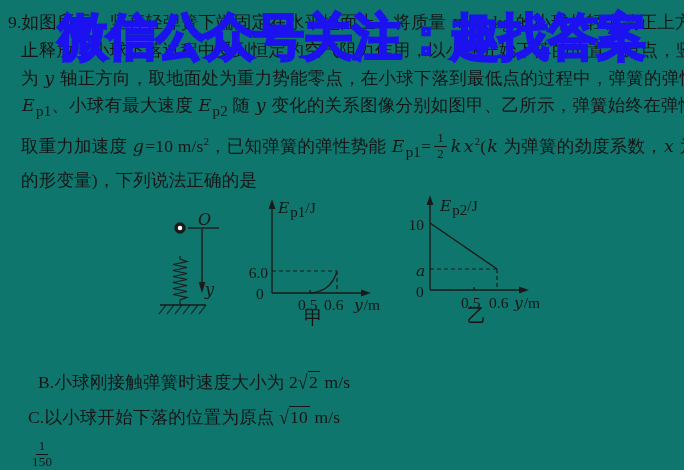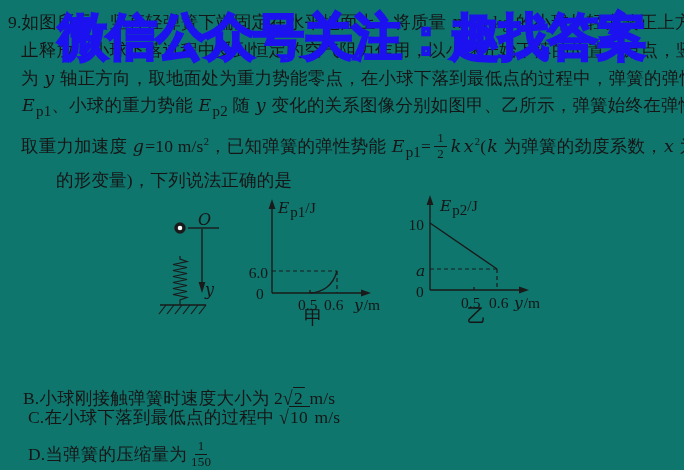--- a/index.html
+++ b/index.html
@@ -37,23 +37,23 @@
 </head>
 <body>
 
 <div class="page">
 
   <div class="wm" style="-webkit-text-stroke: 2.4px rgb(27, 18, 239);">微信公众号关注：趣找答案</div>
 
   <div class="line" style="left:8px;top:12px;"><span>9.如图所示，竖直轻弹簧下端固定在水平地面上，将质量 </span><span class="var">m</span><span>=1 kg 的小球从轻弹簧正上方由静</span></div>
   <div class="line" style="left:21px;top:40px;"><span>止释放，小球下落过程中受到恒定的空气阻力作用，以小球开始下落的位置为原点，竖直向下</span></div>
   <div class="line" style="left:21px;top:68px;"><span>为 </span><span class="var">y</span><span> 轴正方向，取地面处为重力势能零点，在小球下落到最低点的过程中，弹簧的弹性势能</span></div>
-  <div class="line" style="left:21px;top:95px;"><span class="var">E</span><sub>p1</sub><span>、小球的重力势能 </span><span class="var">E</span><sub>p2</sub><span> 随 </span><span class="var">y</span><span> 变化的关系图像分别如图甲、乙所示，弹簧始终在弹性限度内，</span></div>
+  <div class="line" style="left:21px;top:95px;"><span class="var">E</span><sub>p1</sub><span>、小球有最大速度 </span><span class="var">E</span><sub>p2</sub><span> 随 </span><span class="var">y</span><span> 变化的关系图像分别如图甲、乙所示，弹簧始终在弹性限度内，</span></div>
   <div class="line" style="left:21px;top:133px;"><span>取重力加速度 </span><span class="var">g</span><span>=10 m/s</span><sup>2</sup><span>，已知弹簧的弹性势能 </span><span class="var">E</span><sub>p1</sub><span>=</span><span class="frac"><span class="num">1</span><span class="den">2</span></span><span class="var">k</span><span class="var">x</span><sup>2</sup><span>(</span><span class="var">k</span><span> 为弹簧的劲度系数，</span><span class="var">x</span><span> 为弹簧</span></div>
-  <div class="line" style="left:21px;top:170px;margin-left:35px;"><span>的形变量)，下列说法正确的是</span></div>
+  <div class="line" style="left:21px;top:170px;"><span>的形变量)，下列说法正确的是</span></div>
 
   <svg class="fig" style="left:152px;top:193px;" width="115" height="142" viewBox="0 0 115 142">
     <circle cx="28" cy="35" r="4" fill="#ffffff" stroke="#1a1a1a" stroke-width="3.4"></circle>
     <line class="ln" x1="36" y1="35" x2="67" y2="35"></line>
     <line class="ln" x1="50" y1="36" x2="50" y2="90"></line>
     <polygon class="ah" points="46.6,89 53.4,89 50,100"></polygon>
     <path class="thin" d="M28,63 L28,66 L35,68.5 L21,71.5 L35,74.5 L21,77.5 L35,80.5 L21,83.5 L35,86.5 L21,89.5 L35,92.5 L21,95.5 L35,98.5 L21,101.5 L35,104.5 L28,107 L28,112"></path>
     <line class="ln" x1="8" y1="112" x2="54" y2="112" stroke-width="1.8"></line>
     <g class="thin">
       <line x1="14" y1="112" x2="7" y2="121"></line>
@@ -97,17 +97,17 @@
   </svg>
   <div class="glabel" style="left:439px;top:197px;"><span class="var">E</span><sub>p2</sub><span>/J</span></div>
   <div class="glabel right" style="left:400px;top:216px;width:24px;">10</div>
   <div class="glabel" style="left:415px;top:262px;"><span class="var">a</span></div>
   <div class="glabel" style="left:416px;top:283px;">0</div>
   <div class="glabel center" style="left:461px;top:294px;width:24px;">0.5</div>
   <div class="glabel center" style="left:489px;top:294px;width:24px;">0.6</div>
   <div class="glabel" style="left:513px;top:294px;"><span class="var">y</span><span>/m</span></div>
   <div class="caption" style="left:467px;top:306px;">乙</div>
 
-  <div class="line" style="left:23px;top:372px;margin-top:16px;"><span>B.小球刚接触弹簧时速度大小为 2</span><span class="sqrt"><span class="rad">√</span><span class="rd">2</span></span><span> m/s</span></div>
-  <div class="line" style="left:28px;top:407px;"><span>C.在小球下落到最低点的过程中 </span><span class="sqrt"><span class="rad">√</span><span class="rd">10</span></span><span> m/s</span></div>
-  <div class="line" style="left:28px;top:441px;"><span>D.当弹簧的压缩量为</span><span class="frac"><span class="num">1</span><span class="den">150</span></span></div>
+  <div class="line" style="left:38px;top:372px;"><span>B.小球刚接触弹簧时速度大小为 2</span><span class="sqrt"><span class="rad">√</span><span class="rd">2</span></span><span> m/s</span></div>
+  <div class="line" style="left:28px;top:407px;"><span>C.以小球开始下落的位置为原点 </span><span class="sqrt"><span class="rad">√</span><span class="rd">10</span></span><span> m/s</span></div>
+  <div class="line" style="left:28px;top:441px;"><span class="frac"><span class="num">1</span><span class="den">150</span></span></div>
 
 </div>
 
 </body></html>

